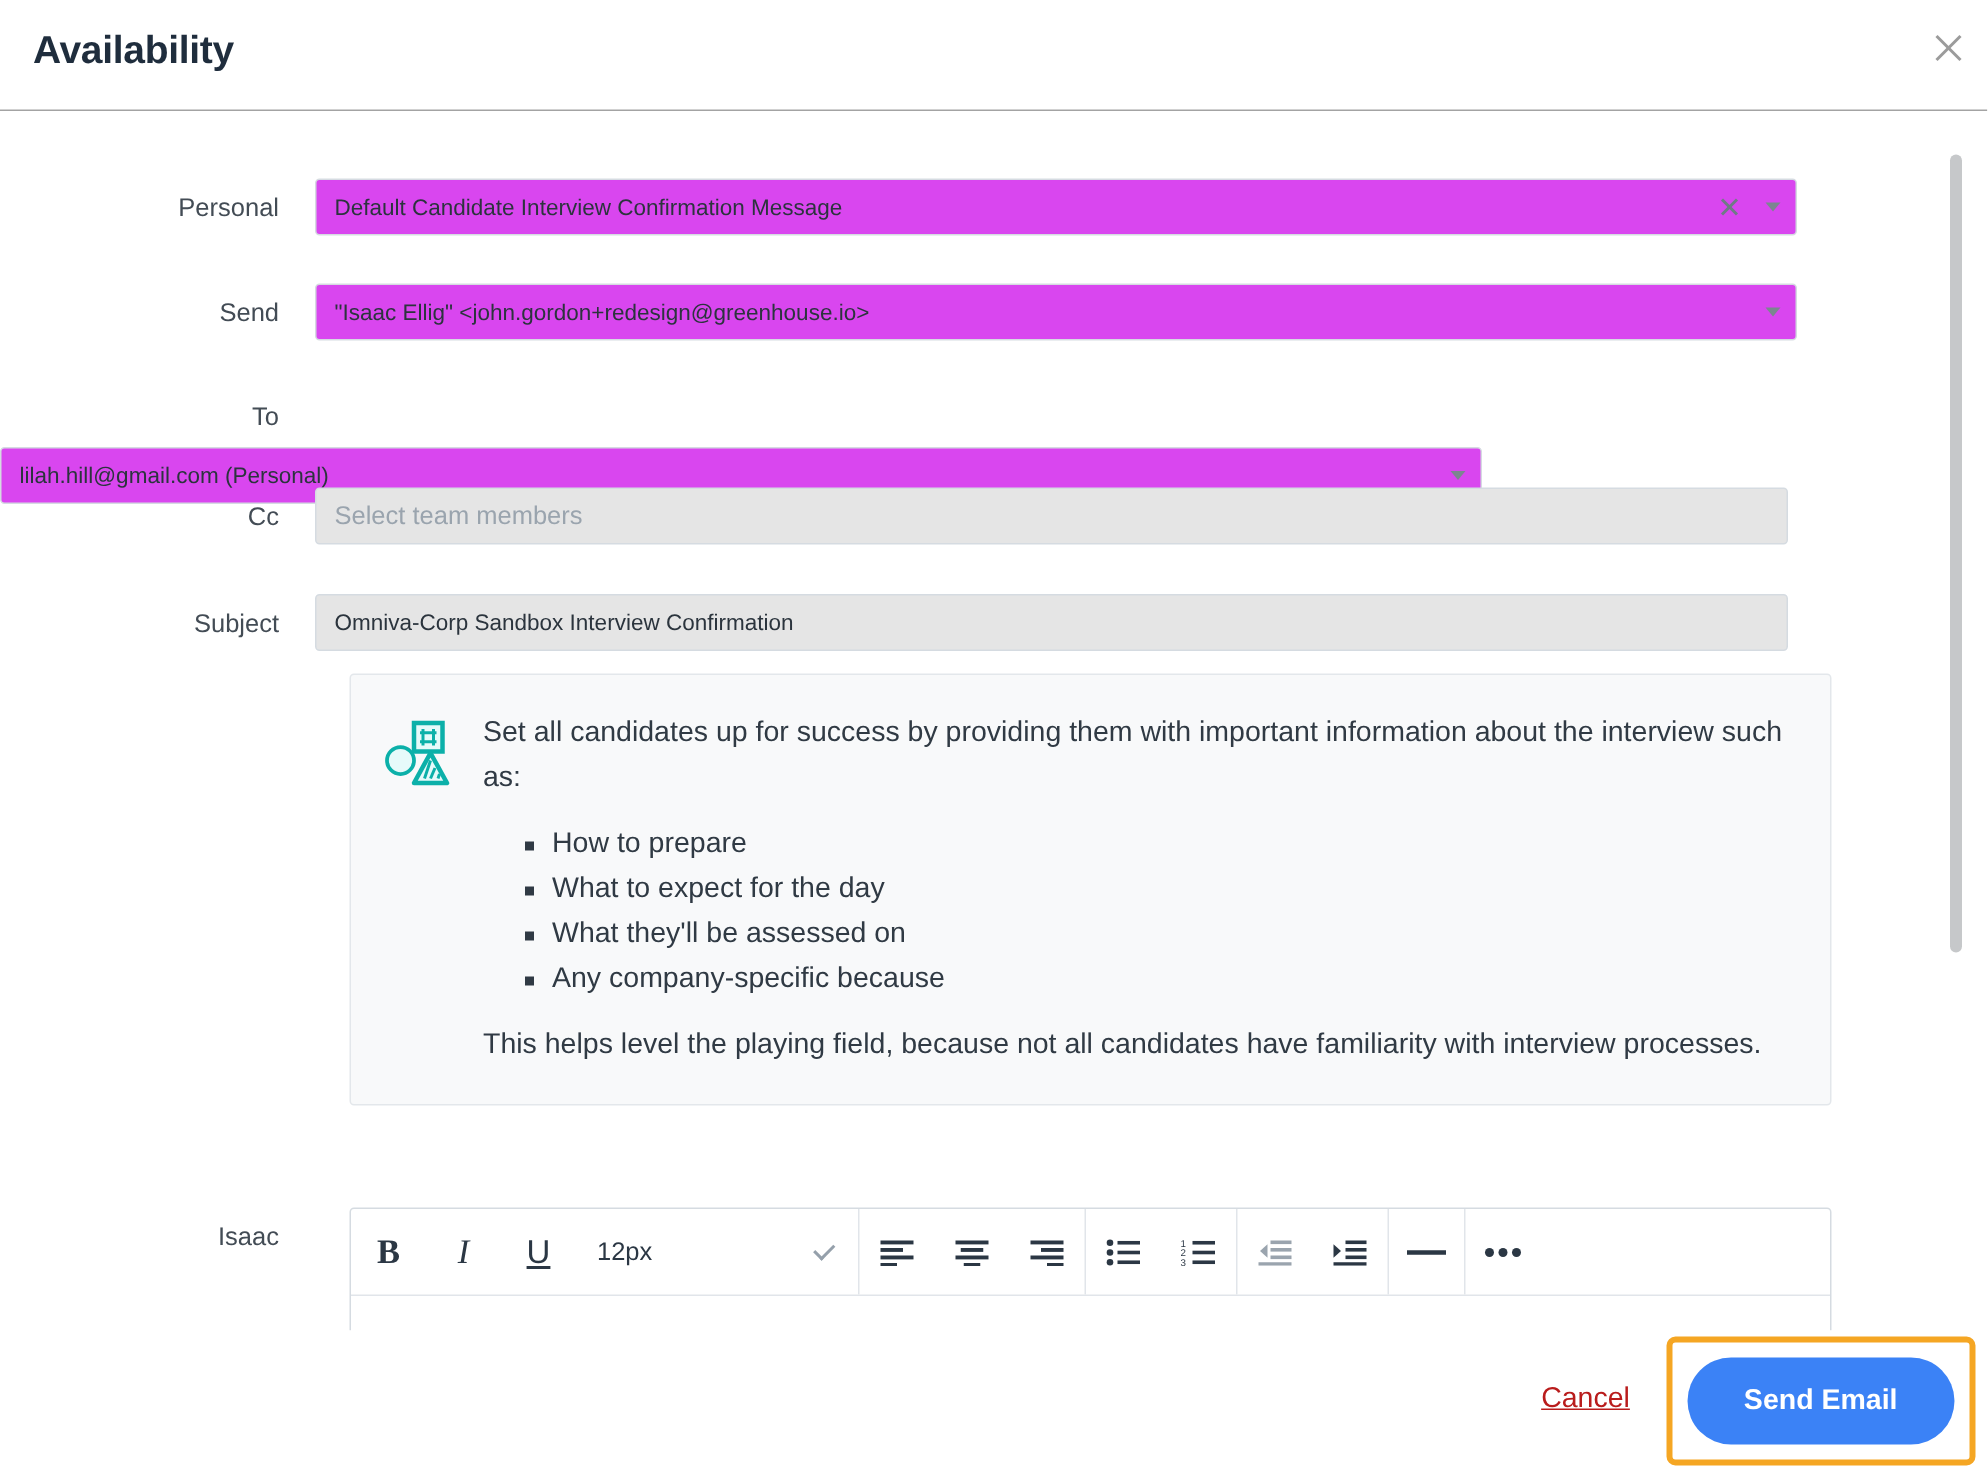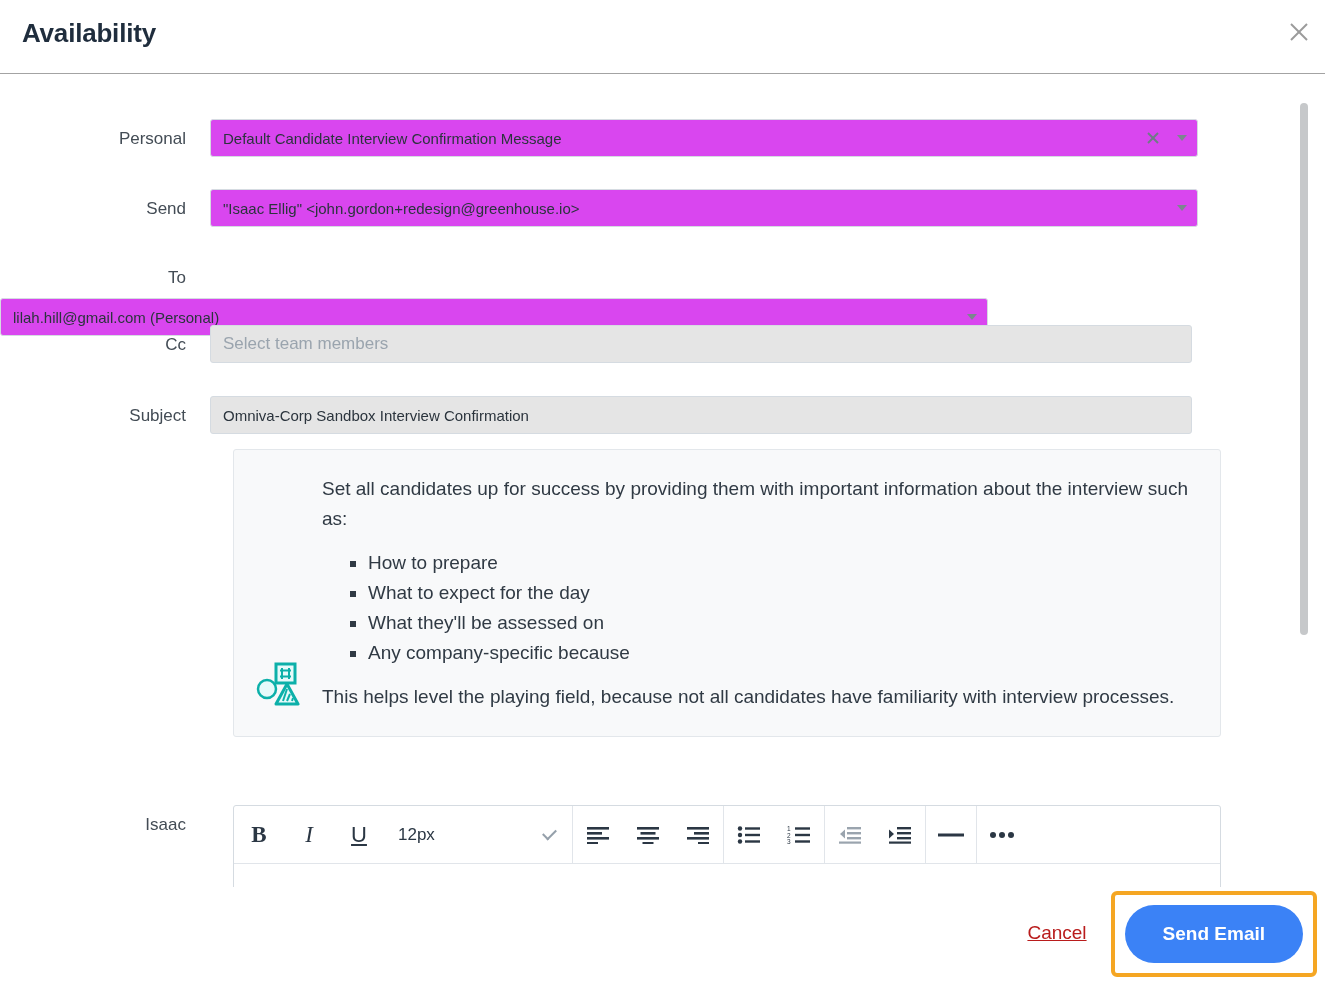--- a/index.html
+++ b/index.html
@@ -123,21 +123,20 @@
   .info-panel {
     position: absolute;
     left: 233px;
     width: 988px;
     border: 1px solid #e3e7eb;
     border-radius: 3px;
     background: #f8f9fa;
     padding: 24px 26px 24px 22px;
     display: flex;
     gap: 22px;
-    align-items: flex-end;
   }
   .info-icon { flex: 0 0 auto; width: 44px; padding-top: 4px; }
   .info-body { flex: 1 1 auto; }
   .info-lead {
     font-size: 19px;
     line-height: 30px;
     color: #303a44;
     margin: 0 0 14px 0;
   }
   .info-list {

